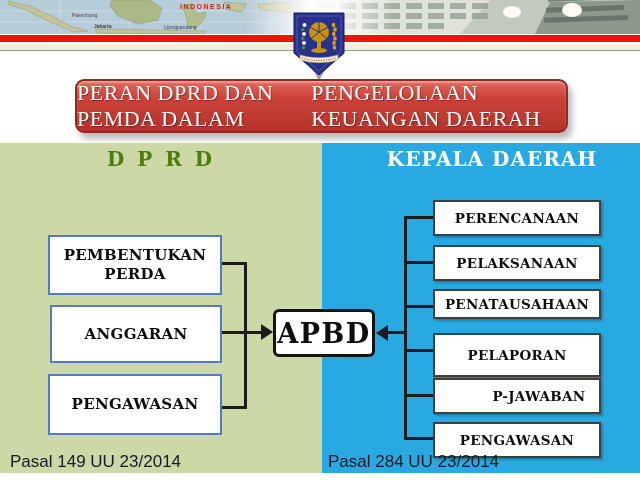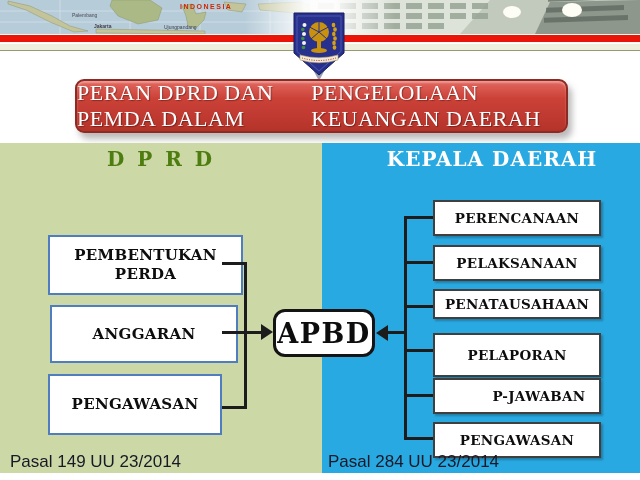--- a/index.html
+++ b/index.html
@@ -36,21 +36,21 @@
 
   
   .lbox{position:absolute;box-sizing:border-box;background:#ffffff;border:2px solid #4f7dbf;
      display:flex;align-items:center;justify-content:center;text-align:center;
      font-weight:bold;font-size:15px;color:#0d0d0d;letter-spacing:.3px;line-height:19px;padding:2px 8px;}
   .rbox{position:absolute;box-sizing:border-box;background:#ffffff;border:2px solid #3f3f3f;
      box-shadow:2px 2px 2px rgba(0,0,0,.25);
      display:flex;align-items:center;justify-content:center;text-align:center;
      font-weight:bold;font-size:13.5px;color:#0d0d0d;letter-spacing:.3px;}
   .apbd-box{position:absolute;left:273px;top:309px;width:102px;height:48px;box-sizing:border-box;
-     background:#ffffff;border:3px solid #141414;border-radius:12px;
+     background:#ffffff;border:3px solid #141414;border-radius:6px;
      display:flex;align-items:center;justify-content:center;
      font-weight:bold;font-size:27px;letter-spacing:1.5px;color:#0d0d0d;}
 
   
   .cline{position:absolute;background:#1c1c1c;}
   .arrow-right{position:absolute;width:0;height:0;border-top:8px solid transparent;
      border-bottom:8px solid transparent;border-left:12px solid #1c1c1c;}
   .arrow-left{position:absolute;width:0;height:0;border-top:8px solid transparent;
      border-bottom:8px solid transparent;border-right:12px solid #1c1c1c;}
 
@@ -171,24 +171,24 @@
     <div>PERAN DPRD DAN PEMDA DALAM</div>
     <div>PENGELOLAAN KEUANGAN DAERAH</div>
   </div>
 
   <div class="panel-left"></div>
   <div class="panel-right"></div>
 
   <div class="heading heading-left">D P R D</div>
   <div class="heading heading-right">KEPALA DAERAH</div>
 
-  <div class="lbox" style="left:48px;top:235px;width:195px;height:60px;">
+  <div class="lbox" style="left:48px;top:235px;width:174px;height:60px;">
     <span>PEMBENTUKAN PERDA</span>
   </div>
-  <div class="lbox" style="left:50px;top:305px;width:188px;height:58px;">
+  <div class="lbox" style="left:50px;top:305px;width:172px;height:58px;">
     <span>ANGGARAN</span>
   </div>
   <div class="lbox" style="left:48px;top:374px;width:174px;height:61px;">
     <span>PENGAWASAN</span>
   </div>
 
   <div class="cline" style="left:222px;top:262px;width:25px;height:3px;"></div>
   <div class="cline" style="left:244px;top:262px;width:3px;height:147px;"></div>
   <div class="cline" style="left:222px;top:331px;width:41px;height:3px;"></div>
   <div class="arrow-right" style="left:261px;top:324px;"></div>

